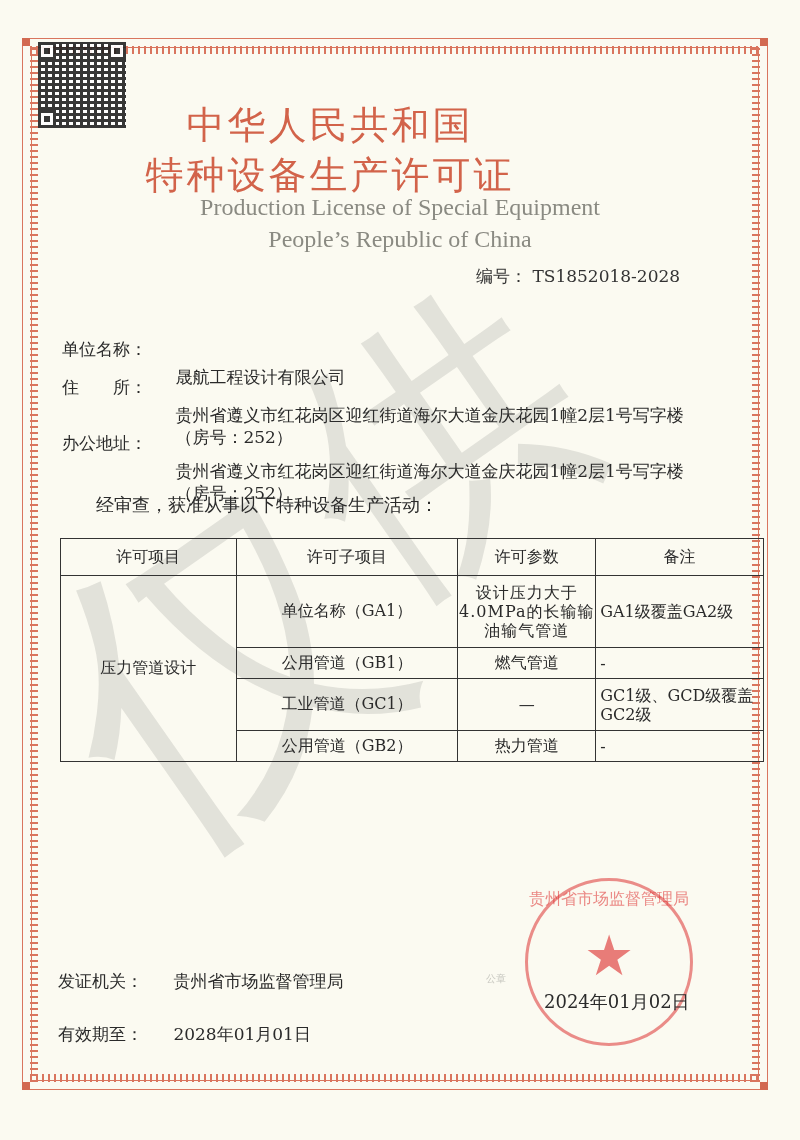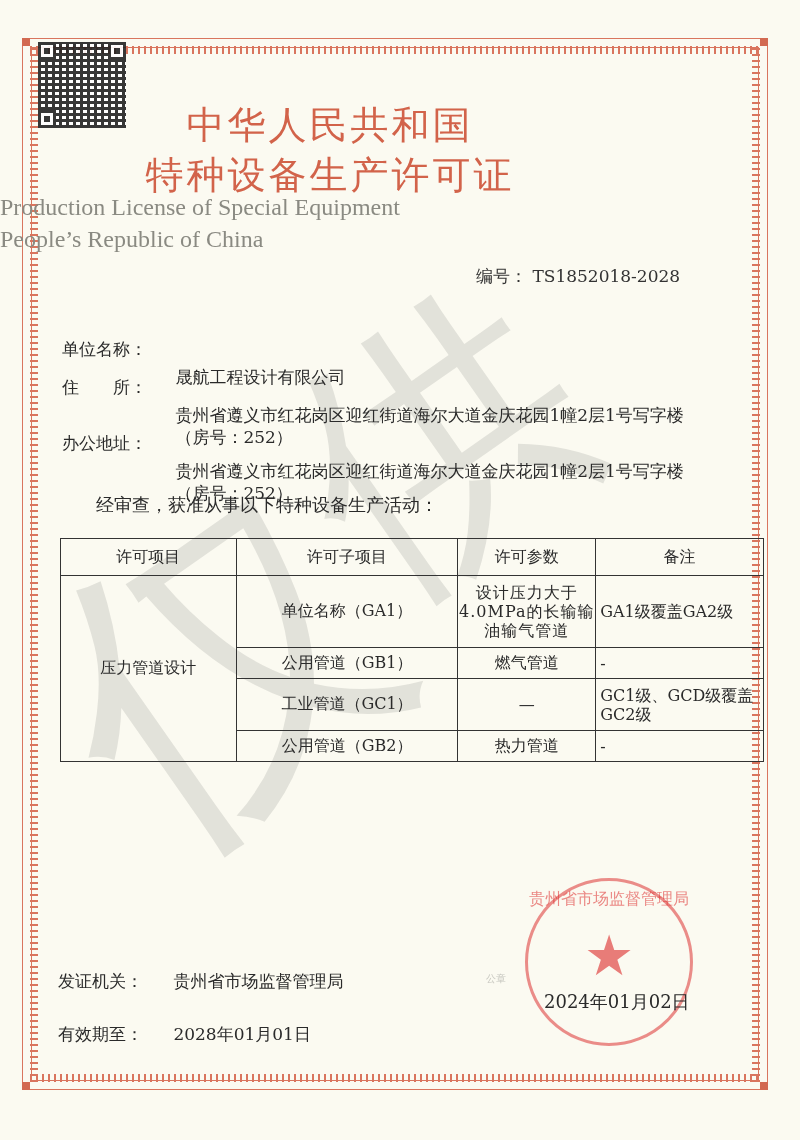--- a/index.html
+++ b/index.html
@@ -37,21 +37,21 @@
   .qr .finder::after { content:""; position:absolute; left:3px; top:3px; width:6px; height:6px; background:#222; }
   .watermark {
     position:absolute; font-family:"DejaVu Sans", sans-serif; color:#cfcfc8; opacity:.55;
     font-size:330px; line-height:1; pointer-events:none; transform:rotate(-35deg);
   }
   .title-cn {
     position:absolute; left:0; width:660px; text-align:center;
     font-family:Liberation Mono, monospace; color:#d2634a; font-size:38px; letter-spacing:3px;
   }
   .title-en {
-    position:absolute; left:0; width:800px; 
+    position:absolute; left:0; width:800px; text-align:center;
     font-family:"Liberation Serif", serif; color:#8a8a82; font-size:24px;
   }
   .number-line { position:absolute; left:476px; top:265px; font-size:17px; color:#333; }
   .field { position:absolute; left:62px; font-size:17px; color:#2a2a2a; }
   .field .label { display:inline-block; width:108px; vertical-align:top; }
   .field .value { display:inline-block; width:540px; vertical-align:top; line-height:22px;margin-top:28px; }
   .intro { position:absolute; left:96px; top:493px; font-size:18px; }
   table.license {
     position:absolute; left:60px; top:538px; width:704px; border-collapse:collapse; font-size:16px;
   }

